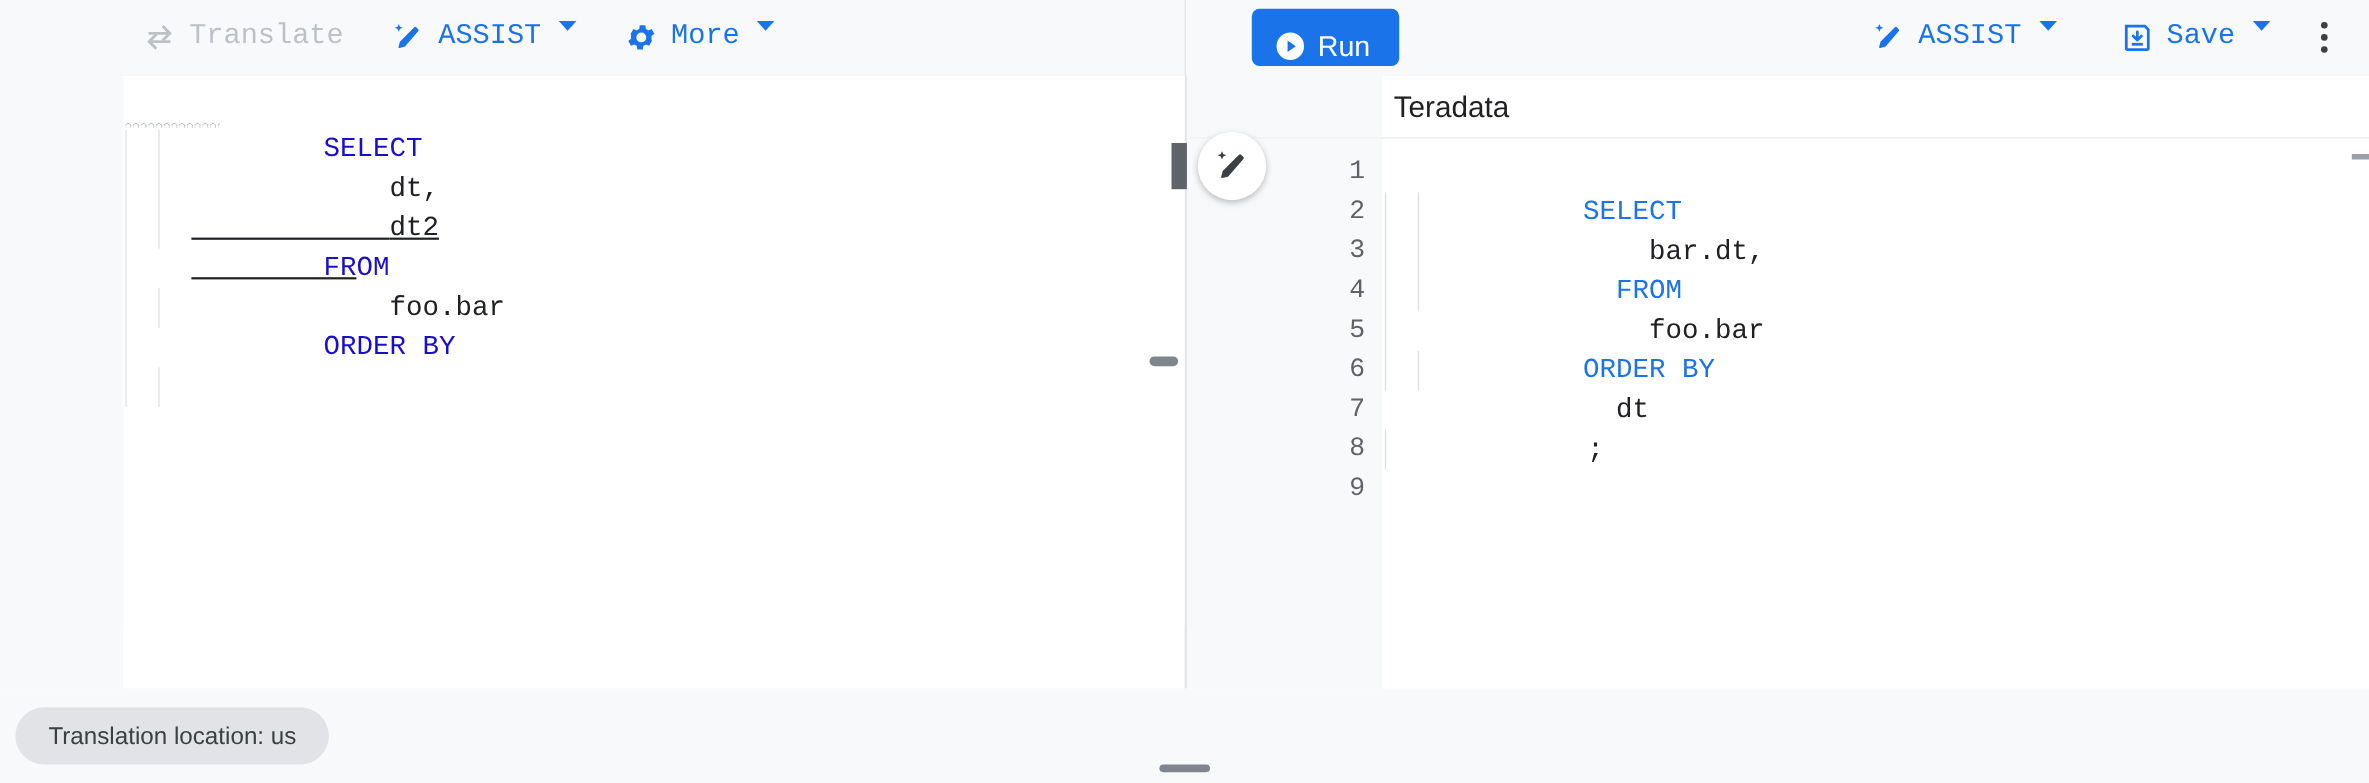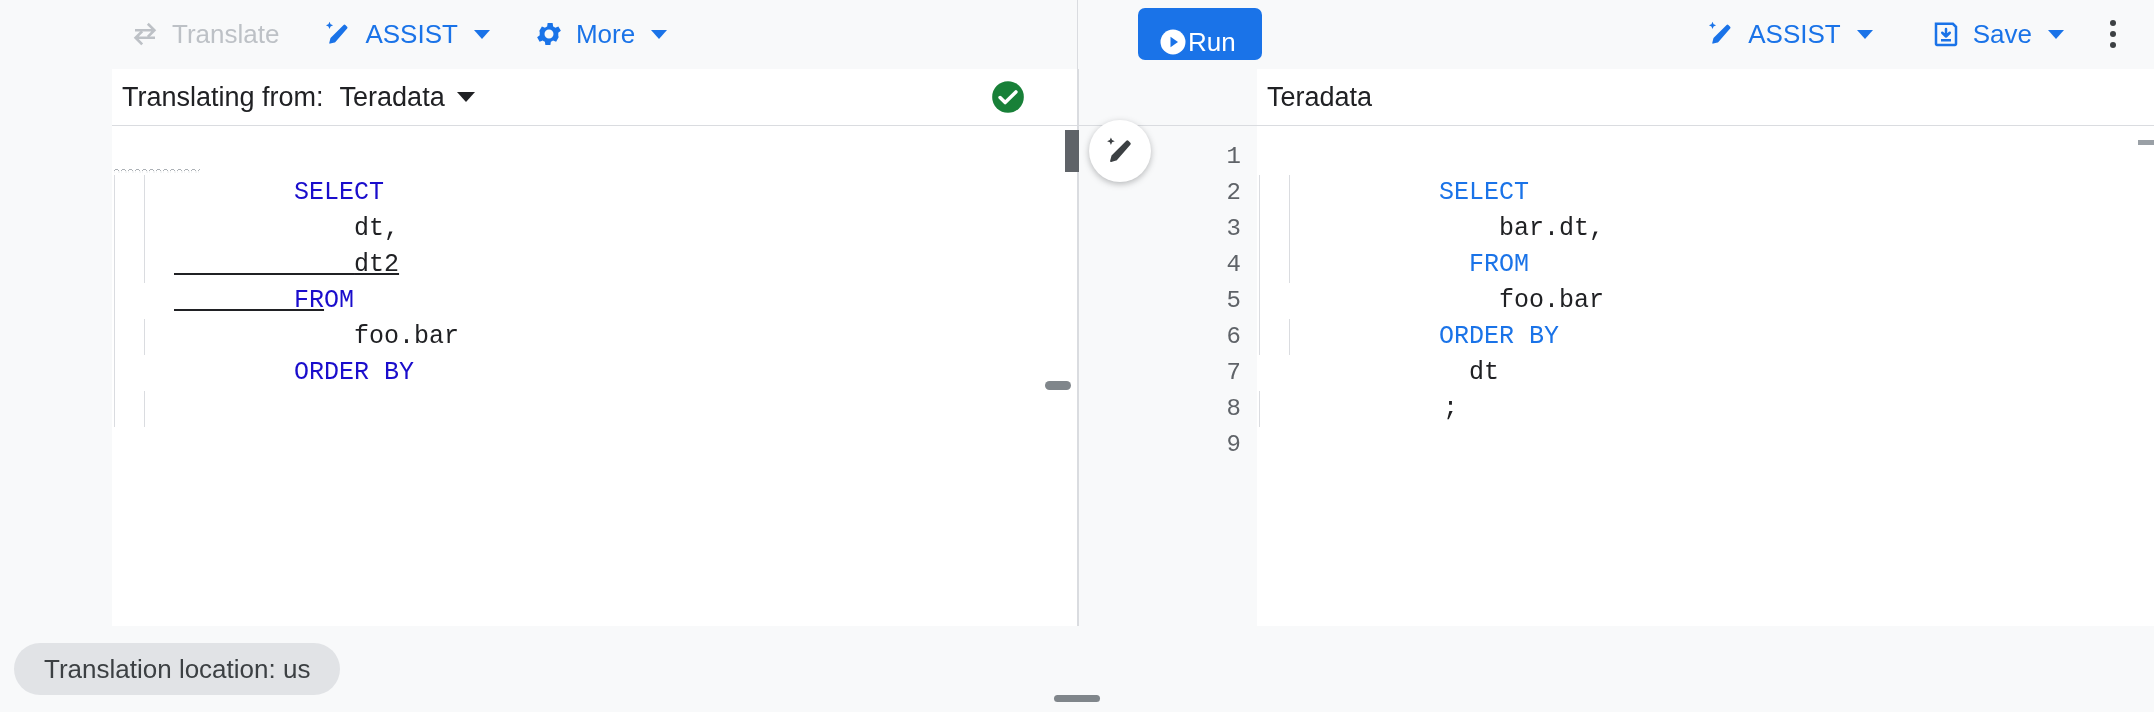--- a/index.html
+++ b/index.html
@@ -21,35 +21,35 @@
   .tb-left {
     width:1078px; height:69px; display:flex; align-items:center;
     border-right:1px solid #dadce0; background:#f8f9fa;
     padding-left:130px; gap:44px;
   }
   .tb-right {
     flex:1; height:69px; display:flex; align-items:center; background:#f8f9fa;
     padding-left:60px; padding-right:26px; gap:0;
   }
   .tb-btn {
-    display:flex; align-items:center; gap:12px;
+    display:flex; align-items:flex-start; gap:12px;
     font-size:26px; color:#1a73e8; font-weight:400;
     cursor:pointer; background:none; border:none;
-    font-family:Liberation Sans, sans-serif;
+    font-family:Liberation Mono, monospace;
     white-space:nowrap; line-height:1;
   }
   .tb-btn.disabled { color:#bdc1c6; cursor:default; }
   .caret {
     width:0;height:0;border-left:8px solid transparent;border-right:8px solid transparent;
     border-top:9px solid currentColor; margin-left:4px;
   }
   .ico { display:inline-flex; align-items:center; justify-content:center; }
 
   .run-btn {
-    display:flex; align-items:center; gap:0;
+    display:flex; align-items:center; gap:10px;
     background:#1a73e8; color:#fff; border:none; border-radius:7px;
     height:52px; padding:16px 26px 0 20px; font-size:26px;
     font-family:"Liberation Sans", sans-serif; cursor:pointer; line-height:1;
   }
   .spacer { flex:1; }
   .kebab {
     display:flex; flex-direction:column; gap:5px; align-items:center;
     padding:8px 12px; cursor:pointer; margin-left:34px;
   }
   .kebab i { width:6px;height:6px;border-radius:50%;background:#3c4043; display:block;}
@@ -136,21 +136,21 @@
   }
 
   
   .statusbar {
     position:absolute; bottom:0; left:0; width:2154px; height:86px;
     background:#f8f9fa; display:flex; align-items:center; padding-left:14px;
   }
   .chip {
     background:#e1e3e6; color:#3c4043; border-radius:26px;
     height:52px; padding:0 30px; display:flex; align-items:center;
-    font-size:26px; line-height:1; cursor:pointer;
+    font-size:22px; line-height:1; cursor:pointer;
   }
   .bottom-grip {
     position:absolute; bottom:10px; left:50%; transform:translateX(-50%);
     width:46px;height:7px;border-radius:4px;background:#80868b; cursor:ns-resize;
   }
   .left-strip {
     position:absolute; left:0; top:69px; width:112px; height:557px; background:#f8f9fa;
     pointer-events:none;
   }
 </style>
@@ -237,36 +237,20 @@
           <i></i>
           <i></i>
       </div>
     </div>
   </div>
 
   <div class="panes">
 
     <div class="pane pane-left">
 
-      <div class="pane-header">
-        <div class="gutter-pad"></div>
-        <div class="hdr-inner">
-          <span class="hdr-label">Translating from:</span>
-          <span class="hdr-select">
-            <span>Teradata</span>
-            <span class="hdr-caret"></span>
-          </span>
-          <span class="check-wrap">
-            <svg width="38" height="38" viewBox="0 0 24 24">
-              <circle cx="12" cy="12" r="10" fill="#188038"></circle>
-              <path d="M7 12.3l3.2 3.2L17 8.8" fill="none" stroke="#fff" stroke-width="2.2" stroke-linecap="round" stroke-linejoin="round"></path>
-            </svg>
-          </span>
-        </div>
-      </div>
 
       <div class="editor">
         <div class="gutter">
           <div class="info-icon">i</div>
           <div class="num">1</div>
           <div class="num">2</div>
           <div class="num">3</div>
           <div class="num">4</div>
           <div class="num">5</div>
           <div class="num">6</div>

